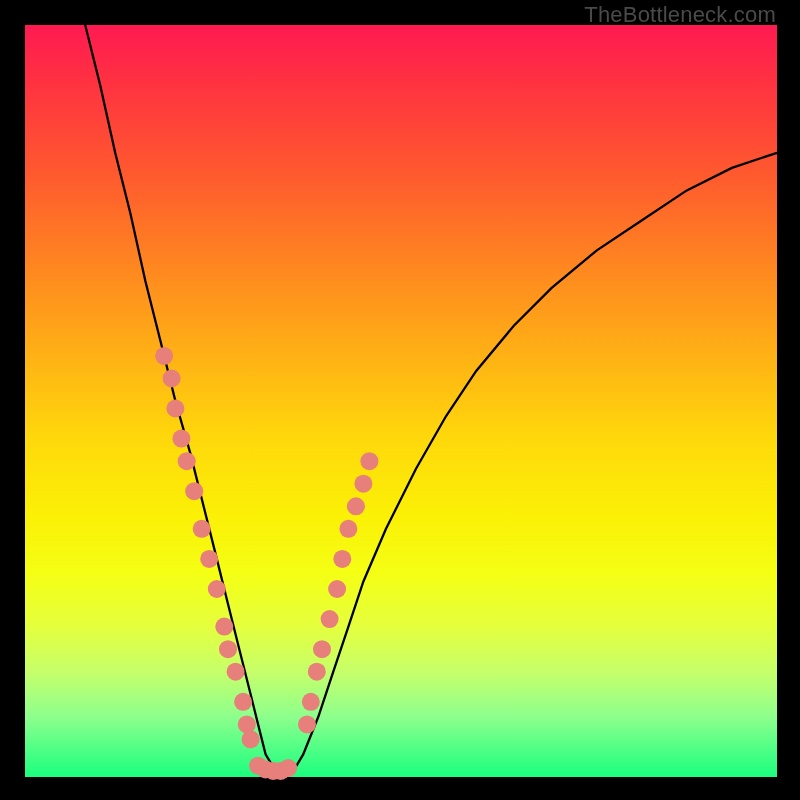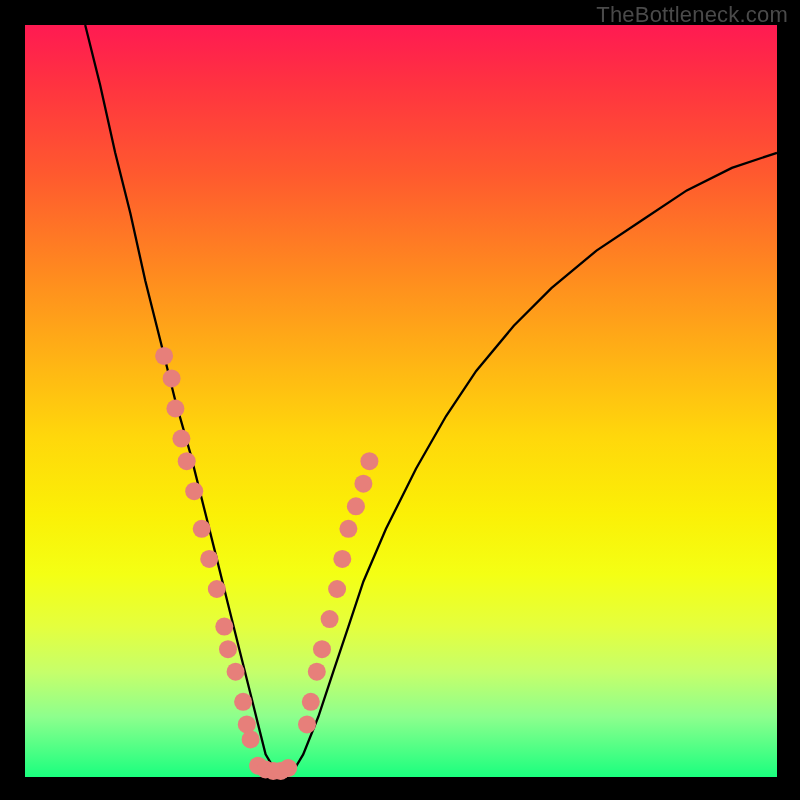--- a/index.html
+++ b/index.html
@@ -34,21 +34,21 @@
       #f4ff14 73%,
       #e4ff3e 80%,
       #c6ff6a 86%,
       #8dff8d 92%,
       #1aff7e 100%
     );
   }
   .watermark {
     position: absolute;
     top: 2px;
-    right: 12px;
+    right: 24px;
     color: #4a4a4a;
     font-size: 22px;
     font-weight: 500;
     letter-spacing: 0.2px;
   }
   svg.curve {
     position: absolute;
     left: 0;
     top: 0;
     width: 752px;

